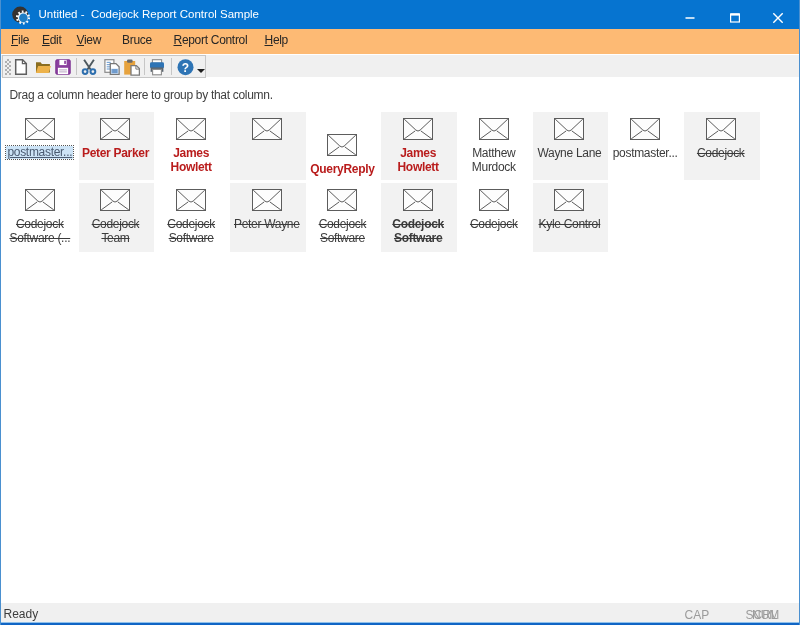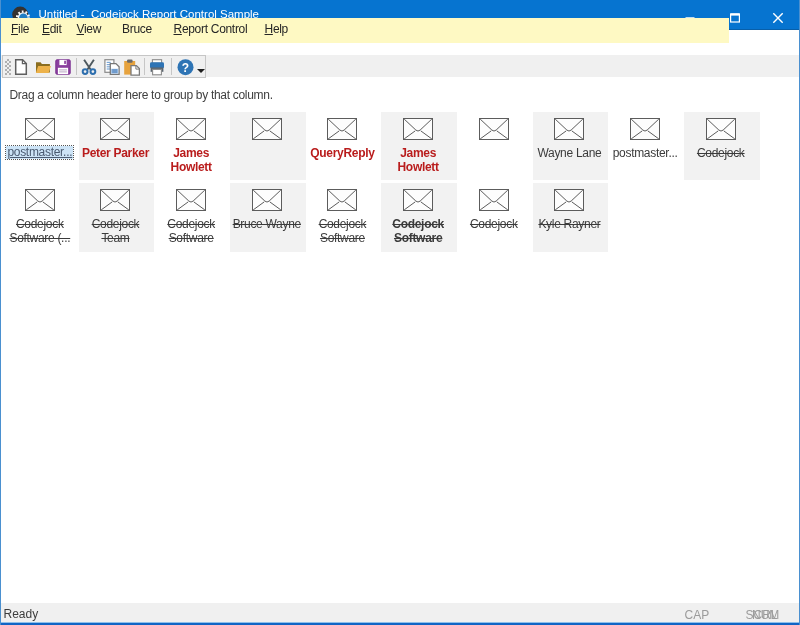--- a/index.html
+++ b/index.html
@@ -12,21 +12,21 @@
   border-left:1px solid #4a90d0;
   border-right:1px solid #4a90d0;
 }
 
 .titlebar { position:absolute; left:-1px; top:0; width:800px; height:30px; background:#0674d0; border-bottom:1px solid #085fa9; }
 .appicon { position:absolute; left:12px; top:6px; }
 .title { position:absolute; left:38.5px; top:7.5px; color:#fff; font-size:11.5px; white-space:pre; }
 .wbtn { position:absolute; top:0; height:30px; width:45px; }
 .wbtn svg { position:absolute; left:50%; top:17.5px; transform:translate(-50%,-50%); }
 
-.menubar { position:absolute; left:0; top:18px; width:728px; height:25px; background:#fef9c3; }
+.menubar { position:absolute; left:0; top:29px; width:798px; height:25px; background:#fdba74; }
 .mi { position:absolute; top:3.5px; color:#262626; letter-spacing:-0.3px; }
 .mi u { text-decoration:underline; text-underline-offset:1px; }
 
 .toolband { position:absolute; left:0; top:55px; width:798px; height:22px; background:#f0f0f0; }
 .toolbox { position:absolute; left:1px; top:0px; width:204px; height:23px; border:1px solid #c6c6c6; background:#f0f0f0; }
 .grip { position:absolute; left:1.5px; top:3px; width:6px; height:16px;
   background:repeating-conic-gradient(#b0b0b0 0% 25%, rgba(0,0,0,0) 0% 50%) 0 0/4px 4px; }
 .tico { position:absolute; top:2.5px; }
 .tsep { position:absolute; top:2px; width:1px; height:17px; background:#c6c6c6; }
 .tarrow { position:absolute; left:193.5px; top:13px; width:0; height:0; border-left:4px solid rgba(0,0,0,0); border-right:4px solid rgba(0,0,0,0); border-top:4.5px solid #1e1e1e; }
@@ -170,21 +170,21 @@
       </svg>
       <div class="lbl bb">James<br>Howlett</div>
     </div>
 <div class="cell g" style="left:228.98px;top:112px">
       <svg class="env" width="30" height="22" viewBox="0 0 30 22">
         <rect x="0.5" y="0.5" width="29" height="21" fill="#fdfdfd" stroke="#5c5c5c"></rect>
         <path d="M1.2,1.1 L12.9,12.1 Q15,14 17.1,12.1 L28.8,1.1" fill="none" stroke="#5c5c5c"></path>
         <path d="M1.2,20.9 L12.2,12.9 M28.8,20.9 L17.8,12.9" fill="none" stroke="#5c5c5c"></path>
       </svg>
     </div>
-<div class="cell" style="left:304.64px;top:112px">
+<div class="cell" style="left:304.64px;top:128px">
       <svg class="env" width="30" height="22" viewBox="0 0 30 22">
         <rect x="0.5" y="0.5" width="29" height="21" fill="#fdfdfd" stroke="#5c5c5c"></rect>
         <path d="M1.2,1.1 L12.9,12.1 Q15,14 17.1,12.1 L28.8,1.1" fill="none" stroke="#5c5c5c"></path>
         <path d="M1.2,20.9 L12.2,12.9 M28.8,20.9 L17.8,12.9" fill="none" stroke="#5c5c5c"></path>
       </svg>
       <div class="lbl bb">QueryReply</div>
     </div>
 <div class="cell g" style="left:380.3px;top:112px">
       <svg class="env" width="30" height="22" viewBox="0 0 30 22">
         <rect x="0.5" y="0.5" width="29" height="21" fill="#fdfdfd" stroke="#5c5c5c"></rect>
@@ -192,20 +192,21 @@
         <path d="M1.2,20.9 L12.2,12.9 M28.8,20.9 L17.8,12.9" fill="none" stroke="#5c5c5c"></path>
       </svg>
       <div class="lbl bb">James<br>Howlett</div>
     </div>
 <div class="cell" style="left:455.96px;top:112px">
       <svg class="env" width="30" height="22" viewBox="0 0 30 22">
         <rect x="0.5" y="0.5" width="29" height="21" fill="#fdfdfd" stroke="#5c5c5c"></rect>
         <path d="M1.2,1.1 L12.9,12.1 Q15,14 17.1,12.1 L28.8,1.1" fill="none" stroke="#5c5c5c"></path>
         <path d="M1.2,20.9 L12.2,12.9 M28.8,20.9 L17.8,12.9" fill="none" stroke="#5c5c5c"></path>
       </svg>
+      <div class="lbl">Matthew<br>Murdock</div>
     </div>
 <div class="cell g" style="left:531.62px;top:112px">
       <svg class="env" width="30" height="22" viewBox="0 0 30 22">
         <rect x="0.5" y="0.5" width="29" height="21" fill="#fdfdfd" stroke="#5c5c5c"></rect>
         <path d="M1.2,1.1 L12.9,12.1 Q15,14 17.1,12.1 L28.8,1.1" fill="none" stroke="#5c5c5c"></path>
         <path d="M1.2,20.9 L12.2,12.9 M28.8,20.9 L17.8,12.9" fill="none" stroke="#5c5c5c"></path>
       </svg>
       <div class="lbl">Wayne Lane</div>
     </div>
 <div class="cell" style="left:607.28px;top:112px">
@@ -247,21 +248,21 @@
         <path d="M1.2,20.9 L12.2,12.9 M28.8,20.9 L17.8,12.9" fill="none" stroke="#5c5c5c"></path>
       </svg>
       <div class="lbl st">Codejock<br>Software</div>
     </div>
 <div class="cell g" style="left:228.98px;top:183.3px;height:69px">
       <svg class="env" width="30" height="22" viewBox="0 0 30 22">
         <rect x="0.5" y="0.5" width="29" height="21" fill="#fdfdfd" stroke="#5c5c5c"></rect>
         <path d="M1.2,1.1 L12.9,12.1 Q15,14 17.1,12.1 L28.8,1.1" fill="none" stroke="#5c5c5c"></path>
         <path d="M1.2,20.9 L12.2,12.9 M28.8,20.9 L17.8,12.9" fill="none" stroke="#5c5c5c"></path>
       </svg>
-      <div class="lbl st">Bruce Wayne</div>
+      <div class="lbl st">Peter Wayne</div>
     </div>
 <div class="cell" style="left:304.64px;top:183.3px;height:69px">
       <svg class="env" width="30" height="22" viewBox="0 0 30 22">
         <rect x="0.5" y="0.5" width="29" height="21" fill="#fdfdfd" stroke="#5c5c5c"></rect>
         <path d="M1.2,1.1 L12.9,12.1 Q15,14 17.1,12.1 L28.8,1.1" fill="none" stroke="#5c5c5c"></path>
         <path d="M1.2,20.9 L12.2,12.9 M28.8,20.9 L17.8,12.9" fill="none" stroke="#5c5c5c"></path>
       </svg>
       <div class="lbl st">Codejock<br>Software</div>
     </div>
 <div class="cell g" style="left:380.3px;top:183.3px;height:69px">
@@ -279,21 +280,21 @@
         <path d="M1.2,20.9 L12.2,12.9 M28.8,20.9 L17.8,12.9" fill="none" stroke="#5c5c5c"></path>
       </svg>
       <div class="lbl st">Codejock</div>
     </div>
 <div class="cell g" style="left:531.62px;top:183.3px;height:69px">
       <svg class="env" width="30" height="22" viewBox="0 0 30 22">
         <rect x="0.5" y="0.5" width="29" height="21" fill="#fdfdfd" stroke="#5c5c5c"></rect>
         <path d="M1.2,1.1 L12.9,12.1 Q15,14 17.1,12.1 L28.8,1.1" fill="none" stroke="#5c5c5c"></path>
         <path d="M1.2,20.9 L12.2,12.9 M28.8,20.9 L17.8,12.9" fill="none" stroke="#5c5c5c"></path>
       </svg>
-      <div class="lbl st">Kyle Rayner</div>
+      <div class="lbl st">Kyle Control</div>
     </div>
 </div>
 
 <div class="statusbar">
   <div class="ready">Ready</div>
   <div class="keys" style="left:683.5px">CAP</div>
   <div class="keys" style="left:751px">NUM</div>
   <div class="keys" style="left:744.5px">SCRL</div>
 </div>
 <div class="bluebottom"></div>

